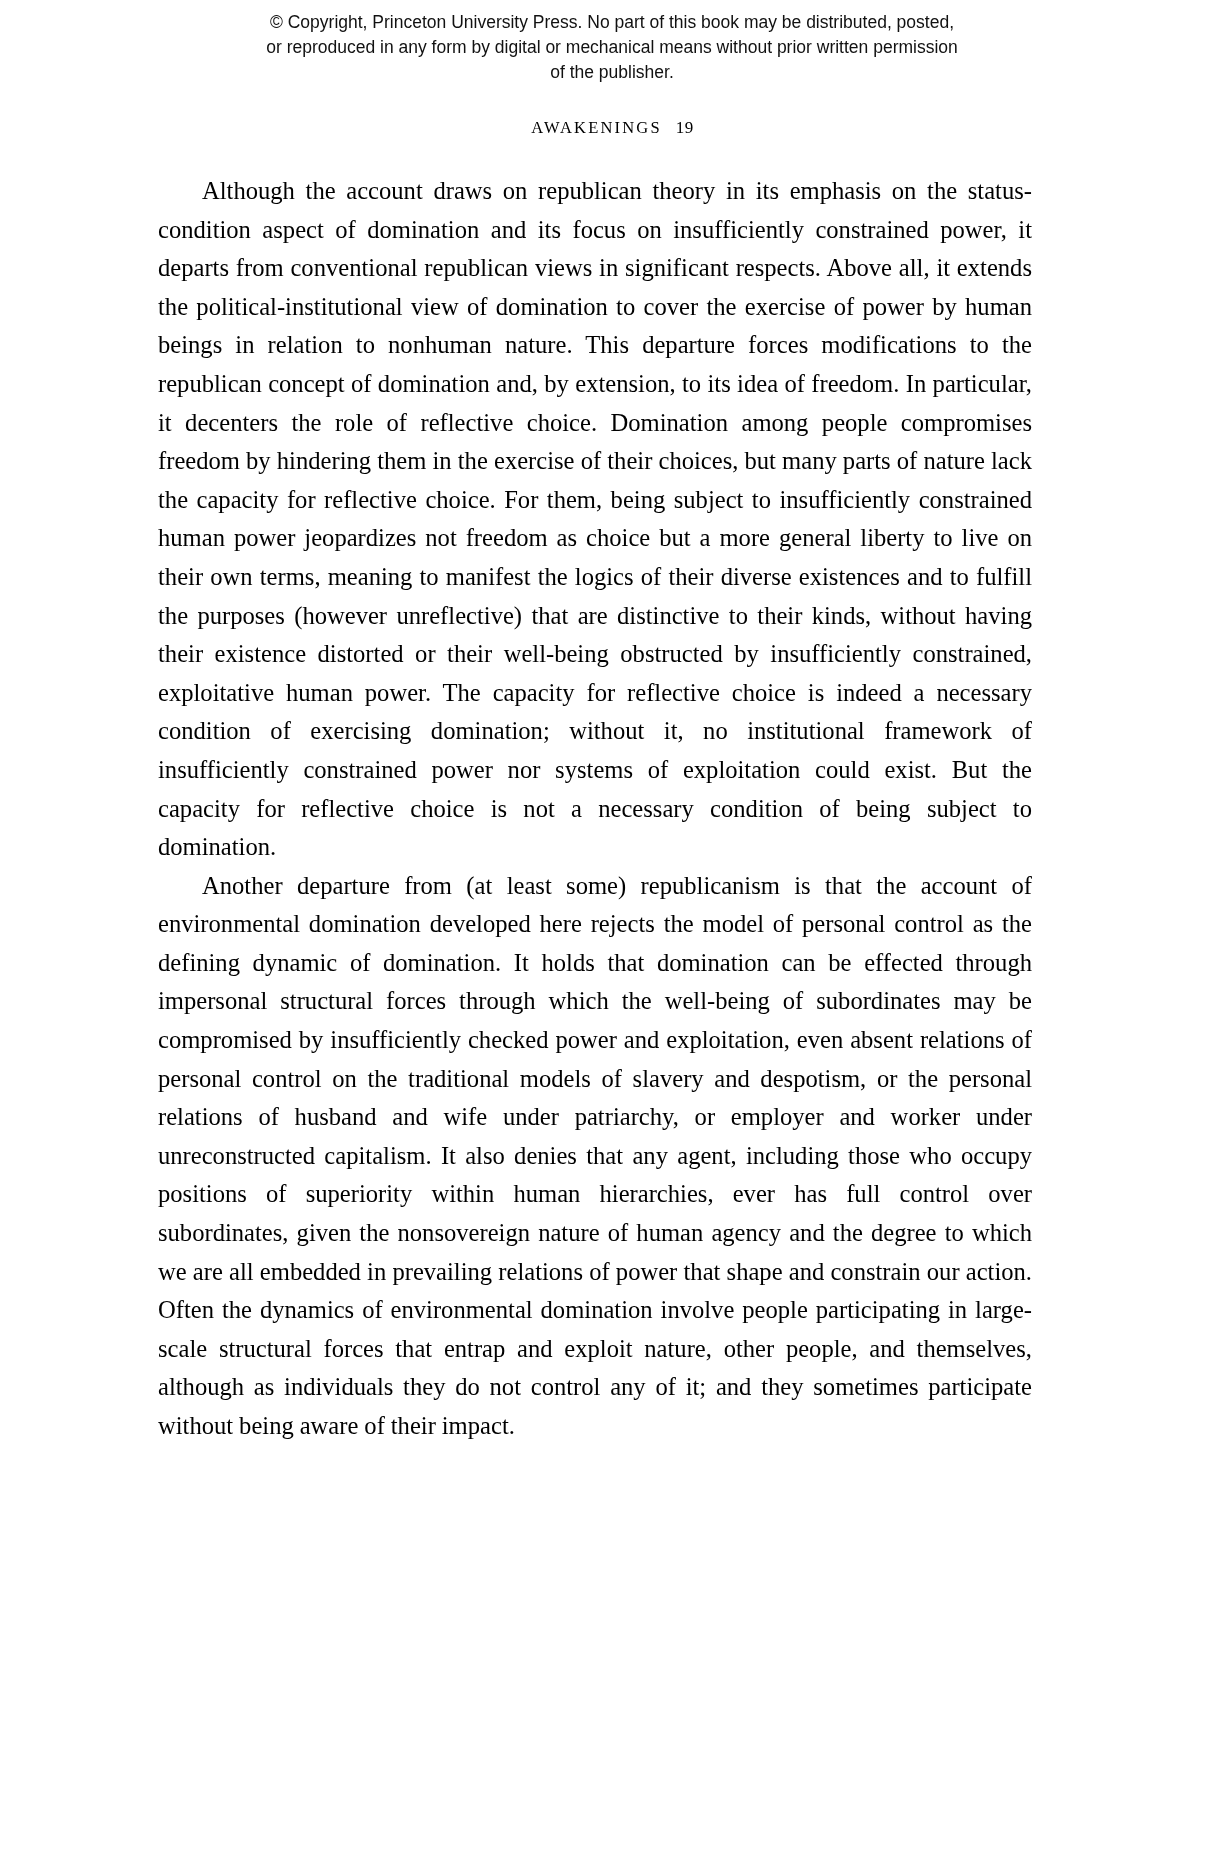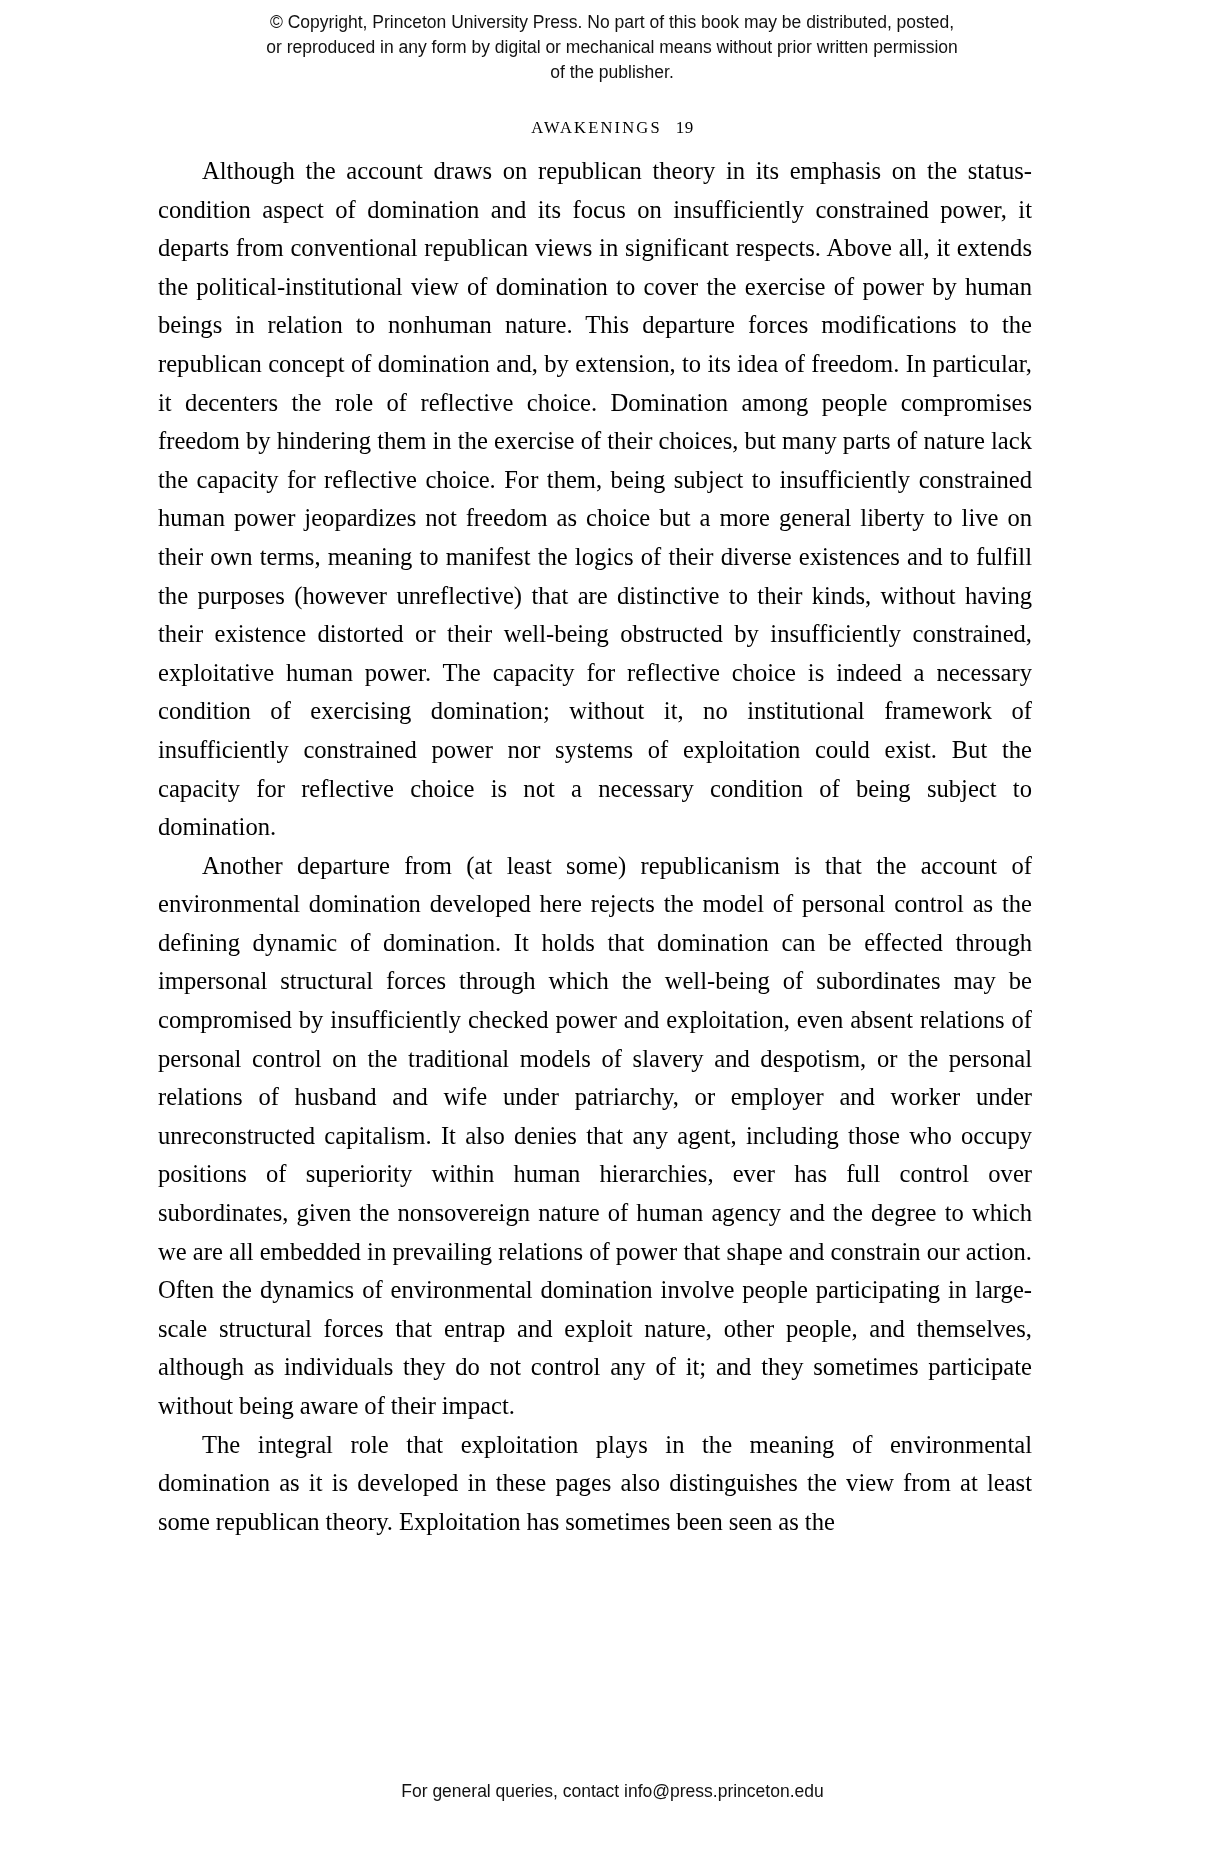--- a/index.html
+++ b/index.html
@@ -43,21 +43,21 @@
     letter-spacing: 2.2px;
     color: #000;
   }
   .running-head .folio {
     letter-spacing: 0.5px;
     margin-left: 14px;
     font-size: 17px;
   }
   .body-text {
     position: absolute;
-    top: 152px;
+    top: 172px;
     left: 158px;
     width: 874px;
   }
   .body-text p {
     margin: 0;
     font-size: 24.6px;
     line-height: 38.6px;
     text-align: justify;
     text-indent: 44px;
     hyphens: none;
@@ -85,18 +85,16 @@
 
   <div class="copyright-notice">© Copyright, Princeton University Press. No part of this book may be distributed, posted, or reproduced in any form by digital or mechanical means without prior written permission of the publisher.</div>
 
   <div class="running-head">
     <span>AWAKENINGS</span><span class="folio">19</span>
   </div>
 
   <div class="body-text">
     <p>Although the account draws on republican theory in its emphasis on the status-condition aspect of domination and its focus on insufficiently constrained power, it departs from conventional republican views in significant respects. Above all, it extends the political-institutional view of domination to cover the exercise of power by human beings in relation to nonhuman nature. This departure forces modifications to the republican concept of domination and, by extension, to its idea of freedom. In particular, it decenters the role of reflective choice. Domination among people compromises freedom by hindering them in the exercise of their choices, but many parts of nature lack the capacity for reflective choice. For them, being subject to insufficiently constrained human power jeopardizes not freedom as choice but a more general liberty to live on their own terms, meaning to manifest the logics of their diverse existences and to fulfill the purposes (however unreflective) that are distinctive to their kinds, without having their existence distorted or their well-being obstructed by insufficiently constrained, exploitative human power. The capacity for reflective choice is indeed a necessary condition of exercising domination; without it, no institutional framework of insufficiently constrained power nor systems of exploitation could exist. But the capacity for reflective choice is not a necessary condition of being subject to domination.</p>
     <p>Another departure from (at least some) republicanism is that the account of environmental domination developed here rejects the model of personal control as the defining dynamic of domination. It holds that domination can be effected through impersonal structural forces through which the well-being of subordinates may be compromised by insufficiently checked power and exploitation, even absent relations of personal control on the traditional models of slavery and despotism, or the personal relations of husband and wife under patriarchy, or employer and worker under unreconstructed capitalism. It also denies that any agent, including those who occupy positions of superiority within human hierarchies, ever has full control over subordinates, given the nonsovereign nature of human agency and the degree to which we are all embedded in prevailing relations of power that shape and constrain our action. Often the dynamics of environmental domination involve people participating in large-scale structural forces that entrap and exploit nature, other people, and themselves, although as individuals they do not control any of it; and they sometimes participate without being aware of their impact.</p>
-    <p class="last-para">The integral role that exploitation plays in the meaning of environmental domination as it is developed in these pages also distinguishes the view from at least some republican theory. Exploitation has sometimes been seen as the</p>
   </div>
 
-  <div class="footer-note">For general queries, contact info@press.princeton.edu</div>
 
 </div>
 
 </body></html>

